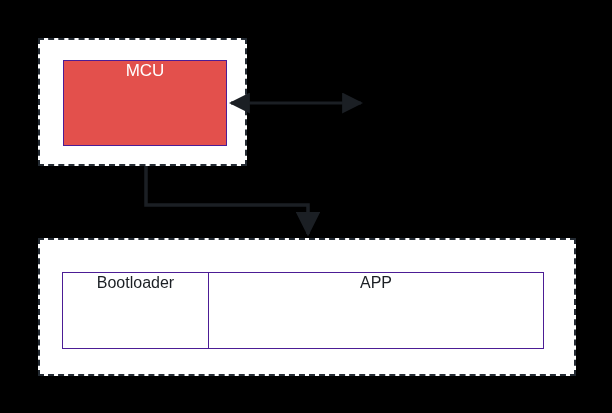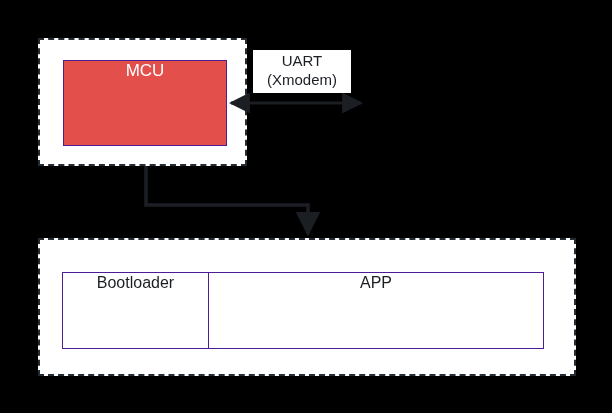--- a/index.html
+++ b/index.html
@@ -132,24 +132,20 @@
       <marker id="arrow-down" viewBox="0 0 10 10" refX="9" refY="5" markerWidth="7" markerHeight="7" orient="auto-start-reverse">
         <path d="M 0 0 L 10 5 L 0 10 z" fill="#1b1f24"></path>
       </marker>
     </defs>
 
     <line x1="231" y1="103" x2="361" y2="103" stroke="#1b1f24" stroke-width="3" marker-start="url(#arrow-left)" marker-end="url(#arrow-right)"></line>
 
     <path d="M 146 166 L 146 205 L 308 205 L 308 234" fill="none" stroke="#1b1f24" stroke-width="3.5" marker-end="url(#arrow-down)"></path>
   </svg>
 
-  <div id="uart-label">
-    <span>UART</span>
-    <span>(Xmodem)</span>
-  </div>
 
   <div class="solid-block" id="mcu-block">
     <span>MCU</span>
   </div>
 
 
   <div class="solid-block" id="bootloader-block">
     <span>Bootloader</span>
   </div>
 

